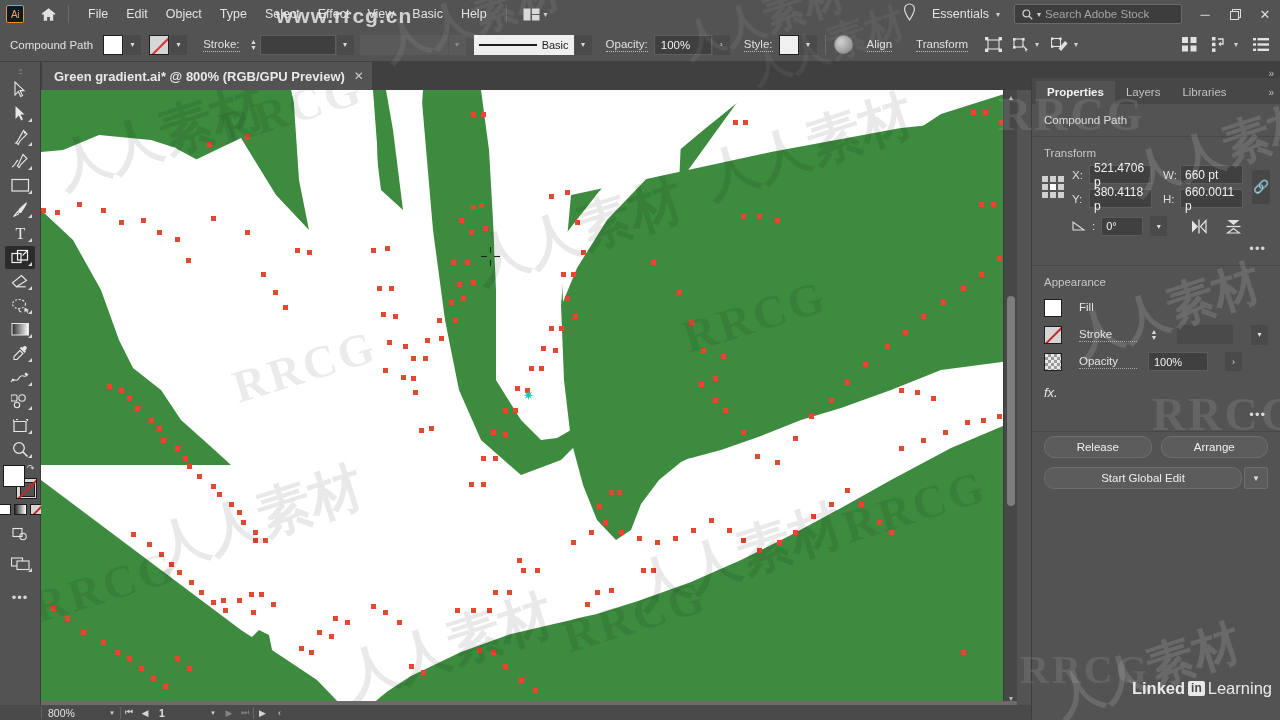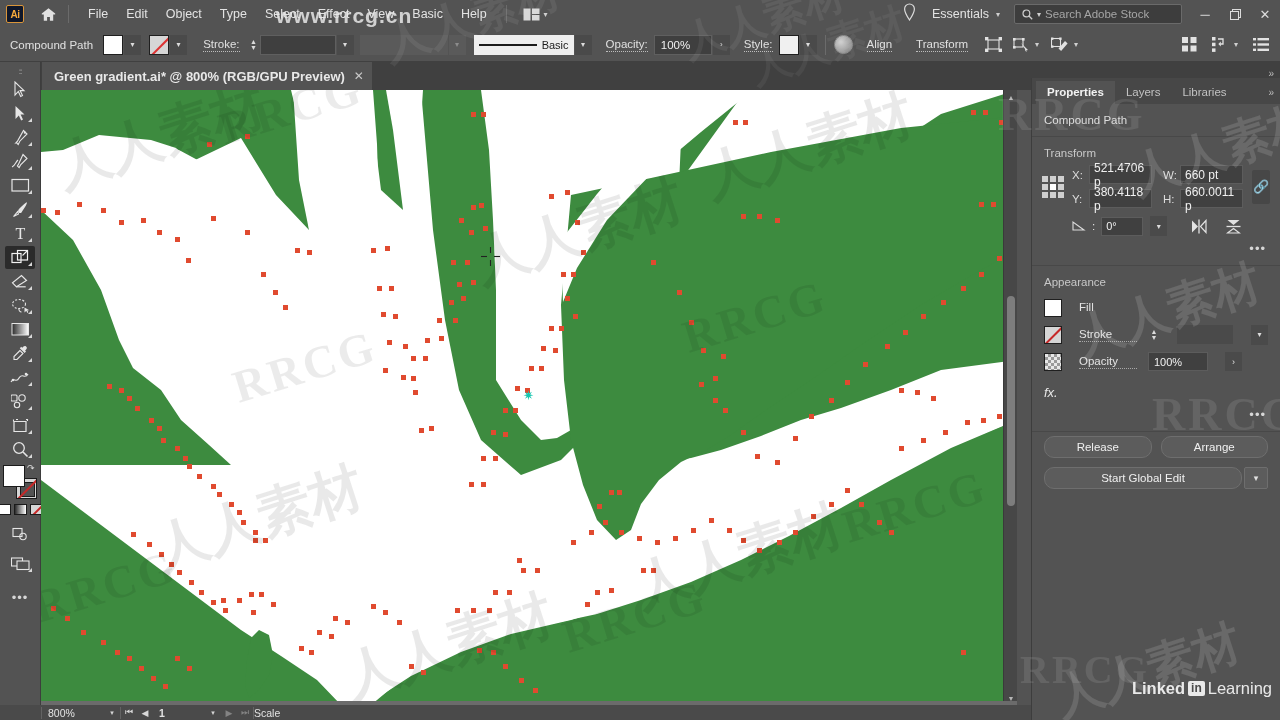--- a/index.html
+++ b/index.html
@@ -16,21 +16,21 @@
   
   .menubar {
     position: absolute; left: 0; top: 0; width: 1280px; height: 28px;
     background: #535353;
     display: flex; align-items: center;
   }
   .ai-logo {
     width: 18px; height: 18px; margin-left: 6px;
     border: 1px solid #d9953a; border-radius: 2px;
     background: #0f172a; color: #f5a93c;
-    font-size: 10px; font-weight: bold;
+    font-size: 10px; font-weight: normal;
     display: flex; align-items: center; justify-content: center;
     letter-spacing: -0.5px;
   }
   .home-icon { margin-left: 14px; width: 20px; height: 20px;
     display:flex; align-items:center; justify-content:center; }
   .mb-div { width: 1px; height: 18px; background: #6b6b6b; margin: 0 10px; }
   .menu-item {
     color: #e3e3e3; font-size: 12.5px; padding: 4px 9px; cursor: default;
     white-space: nowrap;
   }
@@ -906,21 +906,20 @@
       <span>⏮</span>
       <span>◀</span>
     </div>
     <div class="sb-cell sb-page">1</div>
     <div class="sb-drop">▾</div>
     <div class="sb-nav">
       <span class="dim">▶</span>
       <span class="dim">⏭</span>
     </div>
     <div class="sb-div"></div>
-    <div class="sb-cell sb-scale">Scale</div>
     <div class="sb-right">
       <span>▶</span>
       <span>‹</span>
     </div>
   </div>
 
   <div class="rpanel">
     <div class="rp-tabs">
       <div class="rp-tab active">Properties</div>
       <div class="rp-tab">Layers</div>

